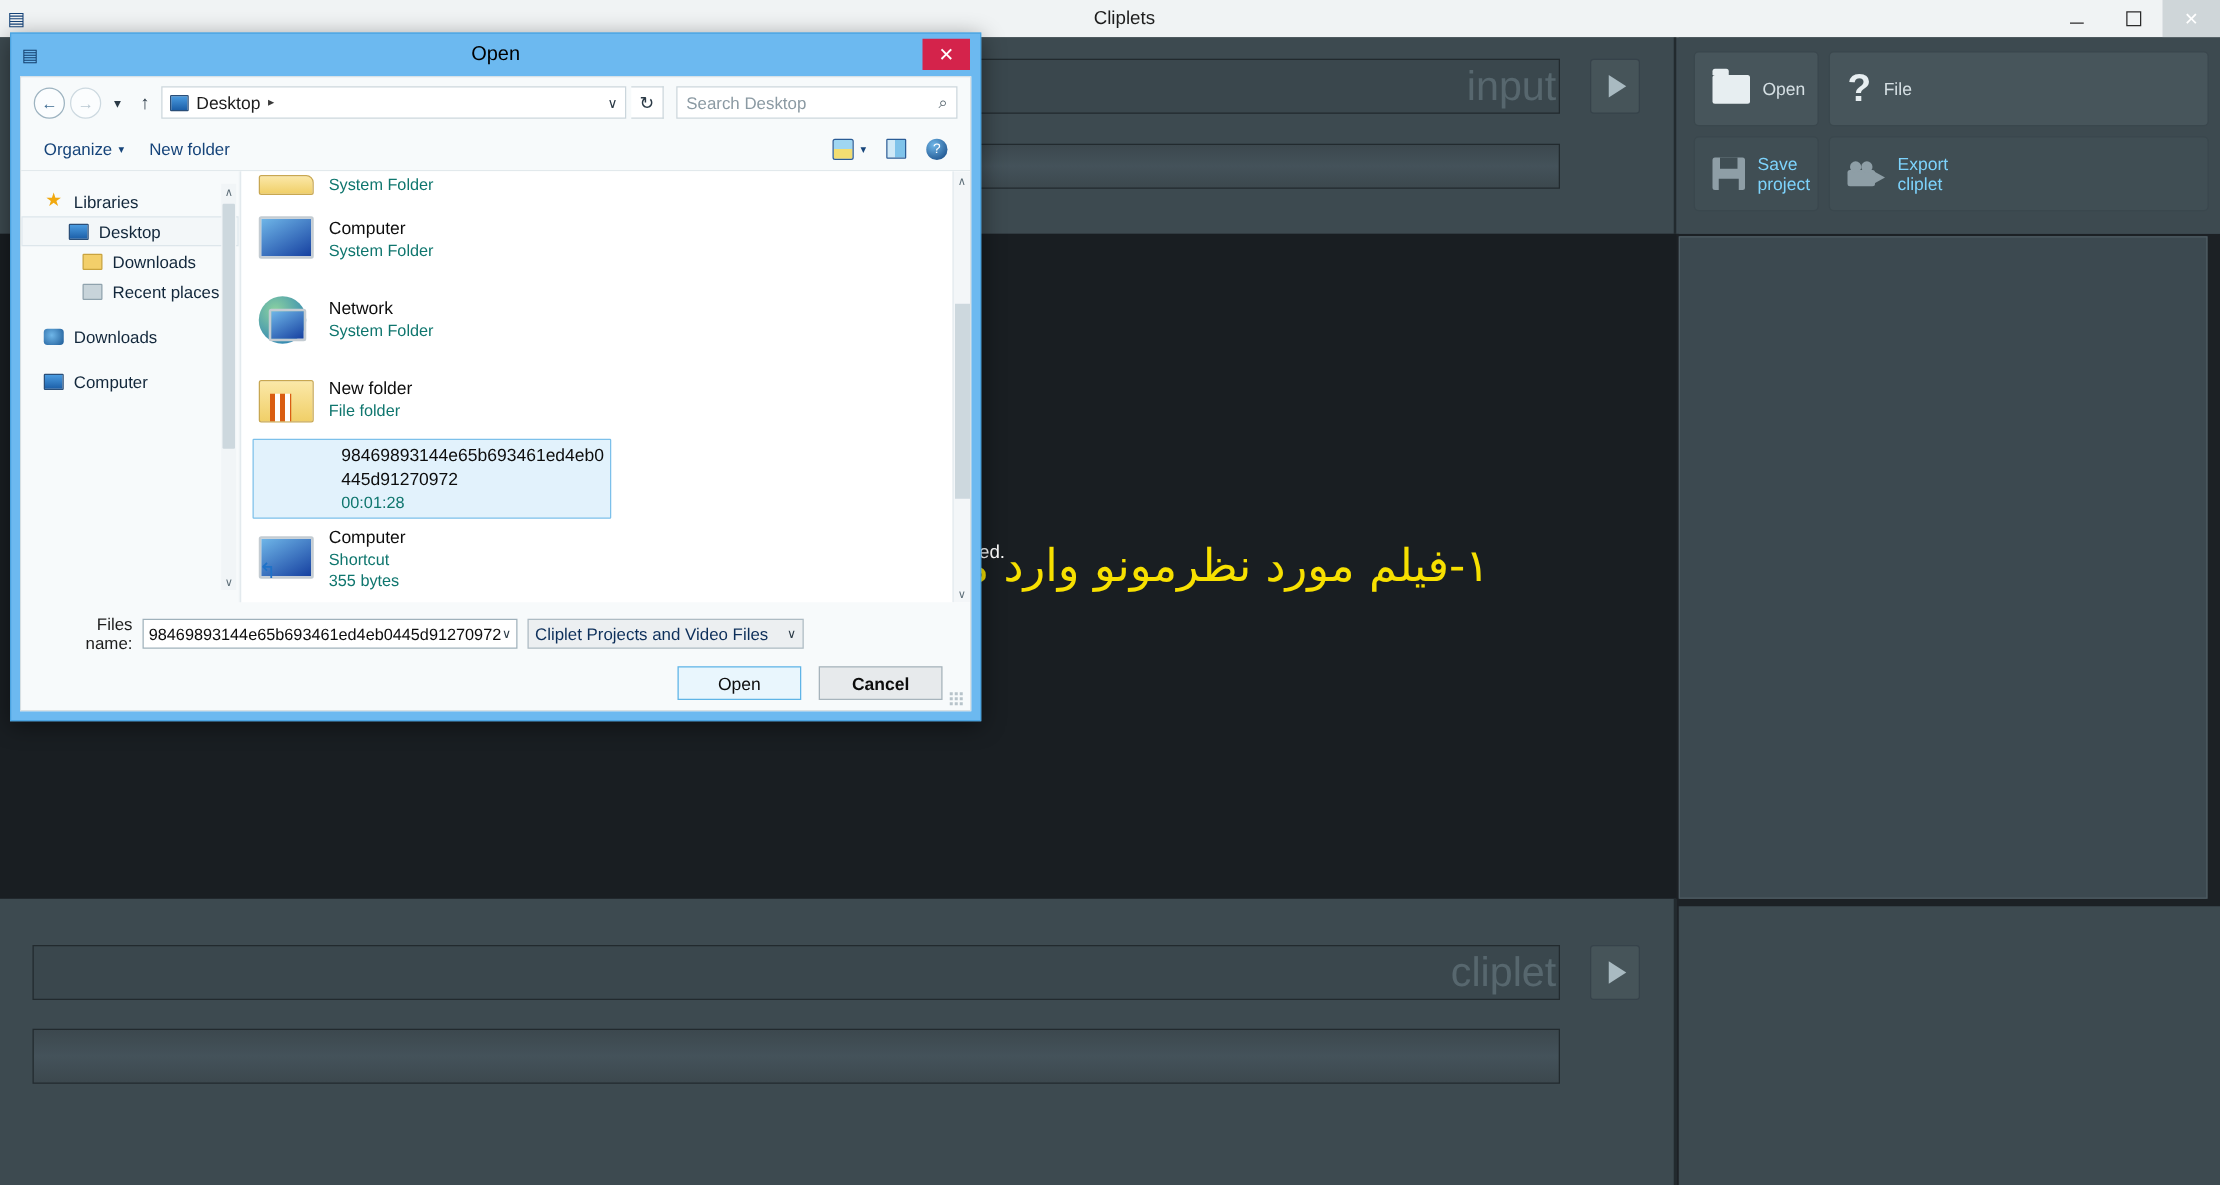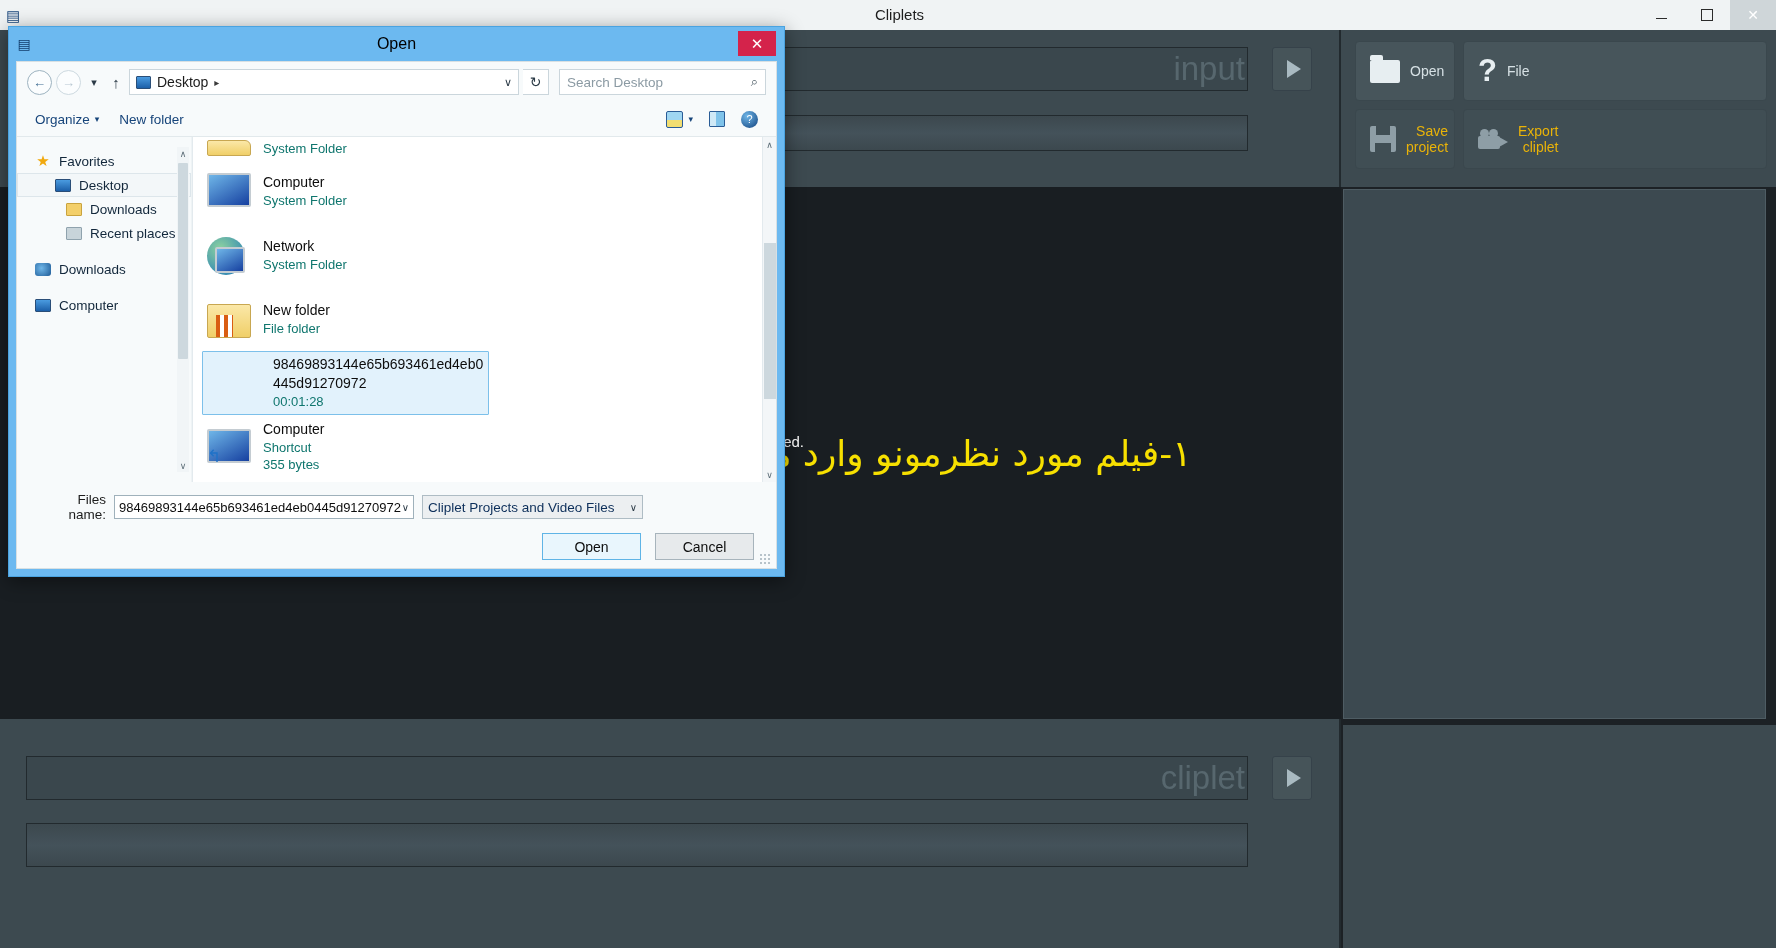--- a/index.html
+++ b/index.html
@@ -90,21 +90,21 @@
     display: grid; grid-template-columns: 100px 1fr; gap: 8px 8px;
     width: 412px;
   }
   .tool-btn {
     height: 60px; background: #47555b;
     border: 1px solid #3a474d; border-radius: 4px;
     display: flex; align-items: center; gap: 10px;
     padding-left: 14px;
     color: #d6e0e4; font-size: 14px; line-height: 1.15;
   }
-  .tool-btn.dim { color: #eab308; background: #404e54; text-align: right; }
+  .tool-btn.dim { color: #7dd3fc; background: #404e54; }
   .tool-btn .glyph { flex: 0 0 auto; display: flex; align-items: center; justify-content: center; }
   .tool-btn .lbl { white-space: pre-line; }
 
   .ico-folder { width: 30px; height: 23px; background: #e7eef1; border-radius: 2px; position: relative; }
   .ico-folder::before { content:""; position:absolute; left:0; top:-5px; width:13px; height:5px; background:#e7eef1; border-radius:2px 2px 0 0; }
   .ico-question { font-size: 31px; font-weight: bold; color: #e7eef1; }
   .ico-save { width: 26px; height: 26px; background: #8e9ea6; border-radius: 2px; position: relative; }
   .ico-save::before { content:""; position:absolute; left:6px; top:0; width:14px; height:9px; background:#404e54; }
   .ico-save::after { content:""; position:absolute; left:5px; bottom:0; width:16px; height:9px; background:#404e54; }
   .ico-camera { width: 30px; height: 20px; position: relative; }
@@ -210,21 +210,21 @@
     border: 1px solid #2a4e78; border-radius: 1px;
   }
   .addr .sep { color: #3a3a3a; font-size: 10px; }
   .addr .v { margin-left: auto; color: #2b3a46; font-size: 11px; }
   .refresh {
     width: 26px; height: 26px; border: 1px solid #cbd6dc; border-left: none;
     background: #fff; display: flex; align-items: center; justify-content: center;
     color: #2b3a46; font-size: 14px;
   }
   .search-box {
-    width: 207px; height: 26px; background: #fff; border: 1px solid #cbd6dc;
+    width: 225px; height: 26px; background: #fff; border: 1px solid #cbd6dc;
     display: flex; align-items: center; padding: 0 7px;
     font-size: 13.5px; color: #8b9aa3; margin-left: 6px;
   }
   .search-box .mag { margin-left: auto; color: #4a5a64; font-size: 13px; }
 
   .cmd-bar {
     height: 35px; display: flex; align-items: center; gap: 20px;
     padding: 0 18px; background: #f7fafb;
     border-bottom: 1px solid #e2e9ec;
   }
@@ -342,21 +342,21 @@
     display: flex; align-items: center; padding: 0 5px;
     font-size: 13.5px; color: #0d2f5a;
   }
   .ftype .v { margin-left: auto; font-size: 10px; color: #2b3a46; }
   .btn-row { display: flex; justify-content: flex-end; gap: 14px; margin-top: 11px; }
   .dbtn {
     width: 99px; height: 27px; font-size: 14px; color: #0d0d0d;
     display: flex; align-items: center; justify-content: center;
   }
   .dbtn.primary { background: #e9f6fd; border: 1px solid #5fb4e6; }
-  .dbtn.normal { background: #e7eaec; border: 1px solid #a7b4bc; }
+  .dbtn.normal { background: #e7eaec; border: 1px solid #a7b4bc; font-weight: bold; }
   .grip {
     position: absolute; right: 5px; bottom: 3px; width: 12px; height: 12px;
     background-image:
       radial-gradient(#b7c3ca 40%, transparent 41%);
     background-size: 4px 4px;
   }
 </style>
 </head>
 <body>
 
@@ -486,21 +486,21 @@
           <div class="help-ico">?</div>
         </div>
       </div>
 
       <div class="dlg-main">
 
         <div class="dlg-side">
           <div class="side-group">
             <div class="side-root">
               <span class="ic ic-star">★</span>
-              <span>Favorites</span>
+              <span>Libraries</span>
             </div>
             <div class="side-child selected">
               <span class="ic ic-desktop"></span>
               <span>Desktop</span>
             </div>
             <div class="side-child">
               <span class="ic ic-dl"></span>
               <span>Downloads</span>
             </div>
             <div class="side-child">

